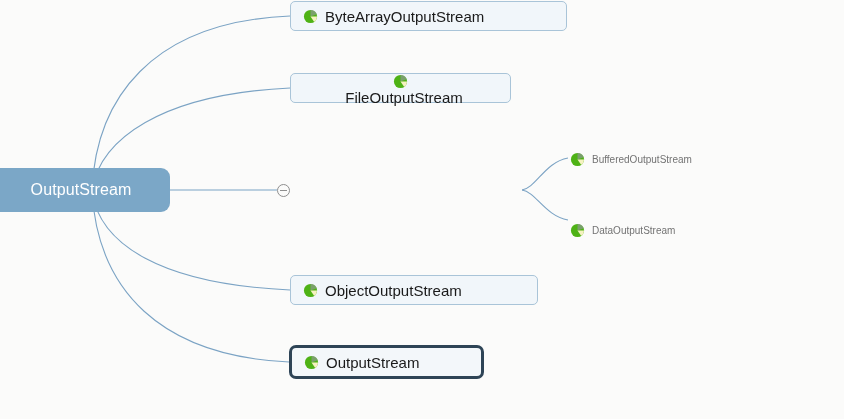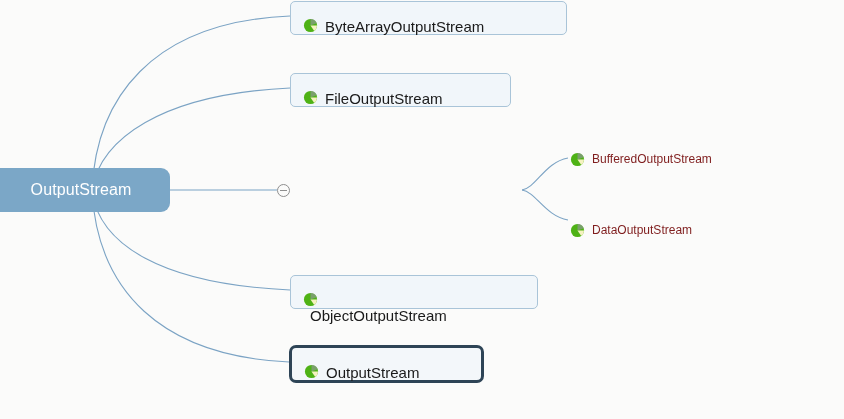--- a/index.html
+++ b/index.html
@@ -50,21 +50,22 @@
   }
 
   
   .node {
     position: absolute;
     height: 30px;
     background: #f1f6fa;
     border: 1px solid #a9c4d8;
     border-radius: 5px;
     display: flex;
-    padding: 16px 12px;
+    align-items: center;
+    padding: 0 12px;
     box-sizing: border-box;
     white-space: nowrap;
   }
   .node.selected {
     border: 3px solid #2e4456;
     border-radius: 7px;
     background: #f3f7fa;
     height: 34px;
   }
   .node-label {
@@ -76,22 +77,22 @@
   
   .leaf {
     position: absolute;
     height: 26px;
     display: flex;
     align-items: center;
     white-space: nowrap;
     background: transparent;
   }
   .leaf .node-label {
-    font-size: 12px;
-    color: #7f1d1d;
+    font-size: 10px;
+    color: #737373;
     margin-left: 7px;
   }
 
   
   .jicon {
     position: relative;
     width: 15px;
     height: 15px;
     flex: 0 0 15px;
     display: inline-block;
@@ -151,33 +152,33 @@
     <span class="jicon">
       <svg viewBox="0 0 16 16" width="15" height="15">
         <circle cx="8" cy="8" r="7" fill="#4eb215"></circle>
         <path d="M 8 1 A 7 7 0 0 1 14.6 5.6 L 8 8 Z" fill="#8a9a8a" opacity="0.75"></path>
         <path d="M 8 8 L 15 8 A 7 7 0 0 1 12 13.8 Z" fill="#f5f2c0"></path>
       </svg>
     </span>
     <span class="node-label">ByteArrayOutputStream</span>
   </div>
 
-  <div class="node" style="left:290px; top:73px; width:221px;">
+  <div class="node" style="left:290px; top:73px; width:221px;flex-direction:column;">
     <span class="jicon">
       <svg viewBox="0 0 16 16" width="15" height="15">
         <circle cx="8" cy="8" r="7" fill="#4eb215"></circle>
         <path d="M 8 1 A 7 7 0 0 1 14.6 5.6 L 8 8 Z" fill="#8a9a8a" opacity="0.75"></path>
         <path d="M 8 8 L 15 8 A 7 7 0 0 1 12 13.8 Z" fill="#f5f2c0"></path>
       </svg>
     </span>
     <span class="node-label">FileOutputStream</span>
   </div>
 
 
-  <div class="node" style="left:290px; top:275px; width:248px;flex-direction:column;">
+  <div class="node" style="left:290px; top:275px; width:248px;">
     <span class="jicon">
       <svg viewBox="0 0 16 16" width="15" height="15">
         <circle cx="8" cy="8" r="7" fill="#4eb215"></circle>
         <path d="M 8 1 A 7 7 0 0 1 14.6 5.6 L 8 8 Z" fill="#8a9a8a" opacity="0.75"></path>
         <path d="M 8 8 L 15 8 A 7 7 0 0 1 12 13.8 Z" fill="#f5f2c0"></path>
       </svg>
     </span>
     <span class="node-label">ObjectOutputStream</span>
   </div>
 

